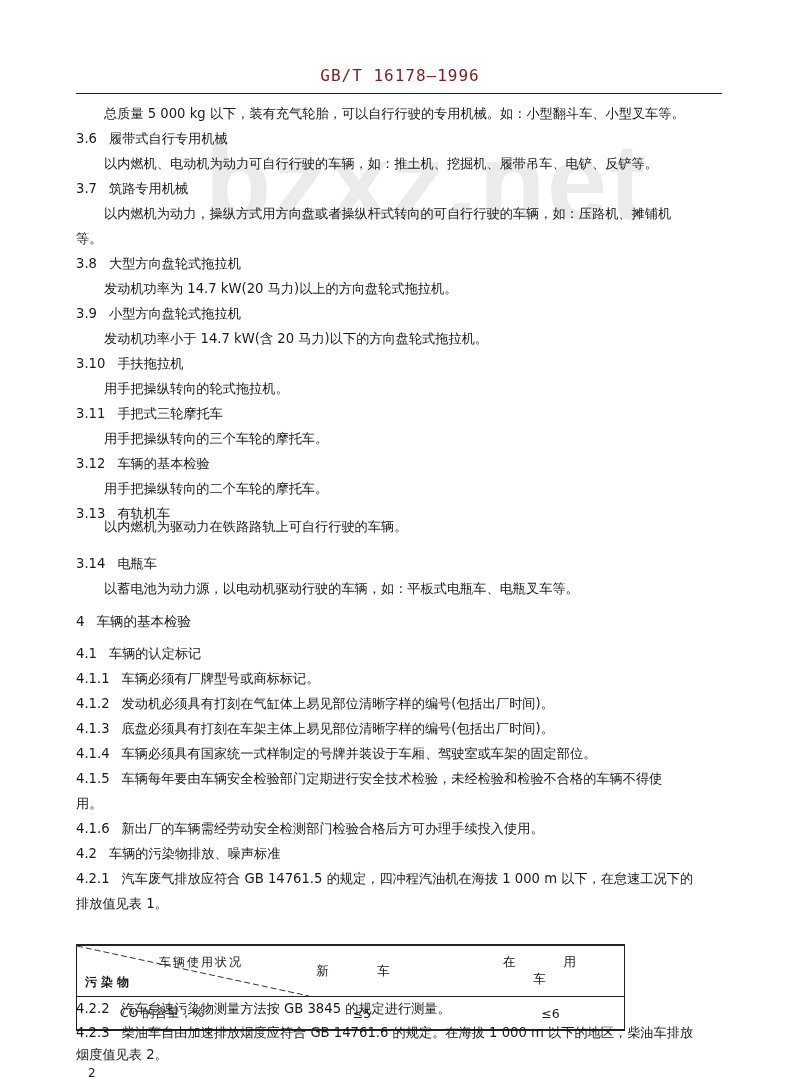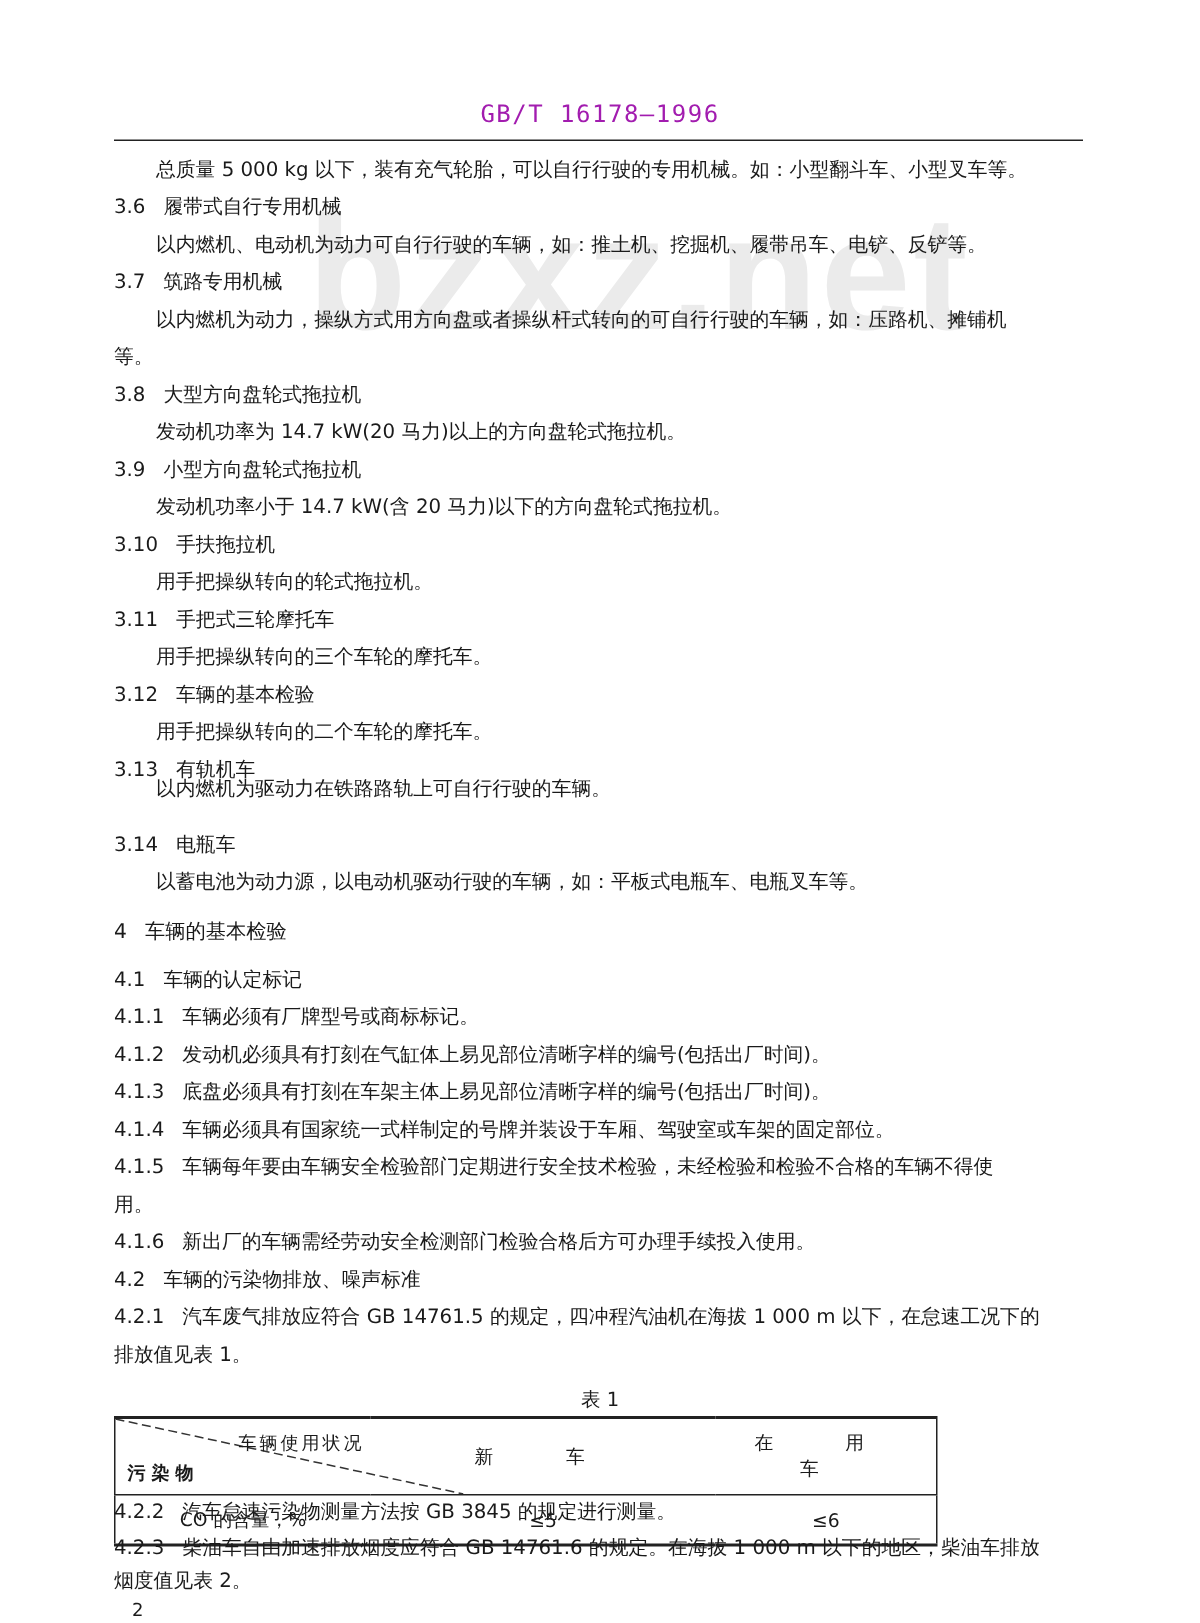--- a/index.html
+++ b/index.html
@@ -9,21 +9,21 @@
   }
   .page { position: absolute; left: 0; top: 0; width: 800px; height: 1082px; }
   .watermark {
     position: absolute; left: 205px; top: 128px;
     font-family: "Liberation Sans", sans-serif; font-weight: bold;
     font-size: 108px; letter-spacing: 2px; color: #ebebeb; line-height: 1;
     z-index: 0; user-select: none;
   }
   .header {
     position: absolute; left: 0; width: 800px; top: 66px; text-align: center;
-    font-family: "DejaVu Sans Mono", monospace; font-size: 16px; letter-spacing: 1px; color: #a21caf;
+    font-family: "DejaVu Sans Mono", monospace; font-size: 16px; letter-spacing: 1px; color: #7f1d1d;
     z-index: 1;
   }
   .header-rule {
     position: absolute; left: 76px; width: 646px; top: 93px; height: 0;
     border-top: 1.5px solid #222; z-index: 1;
   }
   .line {
     position: absolute; font-size: 13.2px; line-height: 18px; white-space: nowrap; z-index: 1;
   }
   .l0 { left: 76px; }
@@ -135,21 +135,20 @@
   </div>
 
   <div class="line l0" style="top:845px">
     <span class="num">4.2</span><span>车辆的污染物排放、噪声标准</span>
   </div>
   <div class="line l0" style="top:870px">
     <span class="num">4.2.1</span><span>汽车废气排放应符合 GB 14761.5 的规定，四冲程汽油机在海拔 1 000 m 以下，在怠速工况下的</span>
   </div>
   <div class="line l0" style="top:895px">排放值见表 1。</div>
 
-  <div class="caption" style="top:924px">表 1</div>
   <table class="t1" style="top:944px">
     <tbody>
         <tr class="hdr-row">
       <td class="diag-cell">
         <svg width="232" height="50">
           <line x1="0" y1="0" x2="232" y2="50" stroke="#333" stroke-width="1" stroke-dasharray="6,3"></line>
         </svg>
         <span class="diag-top">车辆使用状况</span>
         <span class="diag-bot">污染物</span>
       </td>

